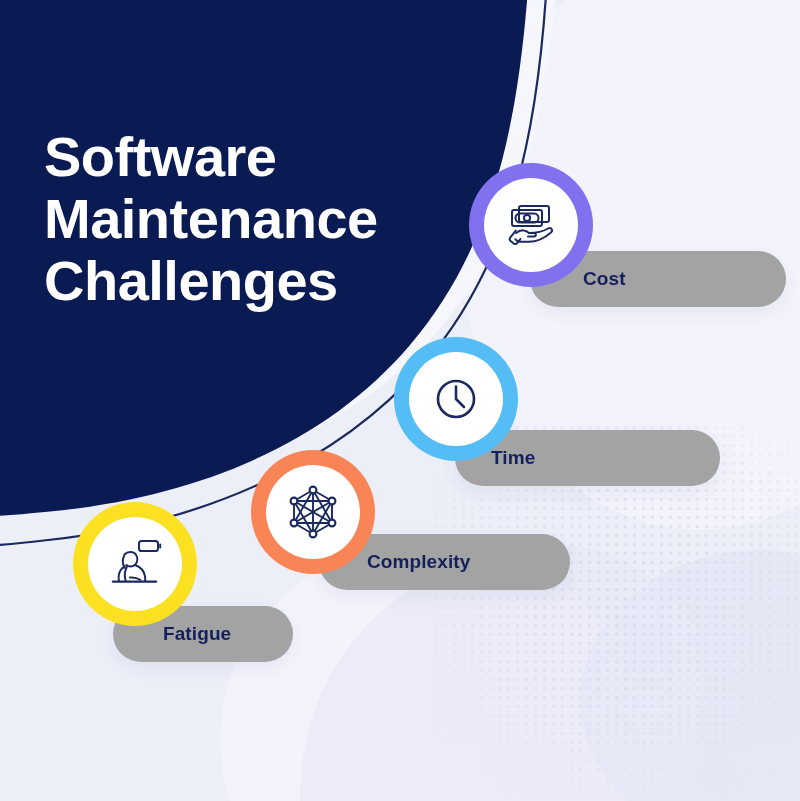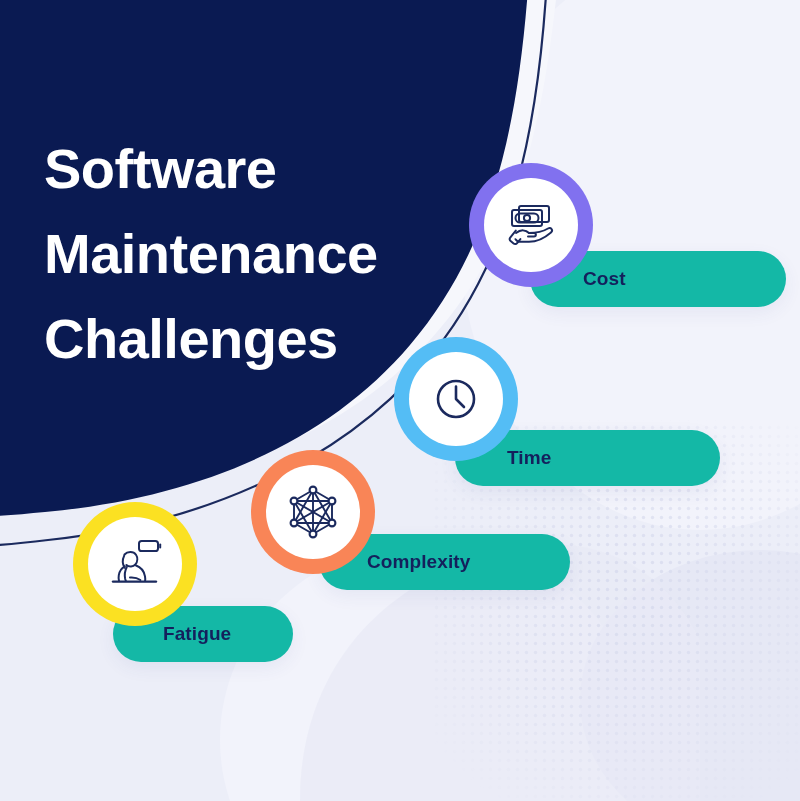--- a/index.html
+++ b/index.html
@@ -25,31 +25,31 @@
   }
 
   
   .title {
     position: absolute;
     left: 44px;
     top: 126px;
     width: 420px;
     color: #ffffff;
     font-size: 56px;
-    line-height: 85px;
+    line-height: 62px;
     font-weight: 600;
     letter-spacing: -0.5px;
     white-space: pre-line;
   }
 
   
   .pill {
     position: absolute;
     height: 56px;
-    background: #14b8a6;
+    background: #a3a3a3;
     border-radius: 28px;
     box-shadow: 0 6px 18px rgba(60, 70, 140, 0.07);
     display: flex;
     align-items: center;
   }
   .pill-label {
     color: #14205c;
     font-size: 19px;
     font-weight: bold;
     letter-spacing: 0.1px;
@@ -119,21 +119,21 @@
 
   <div class="title">Software
 Maintenance
 Challenges</div>
 
   <div class="pill" style="left:530px; top:251px; width:256px;">
     <span class="pill-label" style="margin-left:53px;">Cost</span>
   </div>
 
   <div class="pill" style="left:455px; top:430px; width:265px;">
-    <span class="pill-label" style="margin-left:52px;">Time</span>
+    <span class="pill-label" style="margin-left:36px;">Time</span>
   </div>
 
   <div class="pill" style="left:319px; top:534px; width:251px;">
     <span class="pill-label" style="margin-left:48px;">Complexity</span>
   </div>
 
   <div class="pill" style="left:113px; top:606px; width:180px;text-align:center;">
     <span class="pill-label" style="margin-left:50px;">Fatigue</span>
   </div>
 

